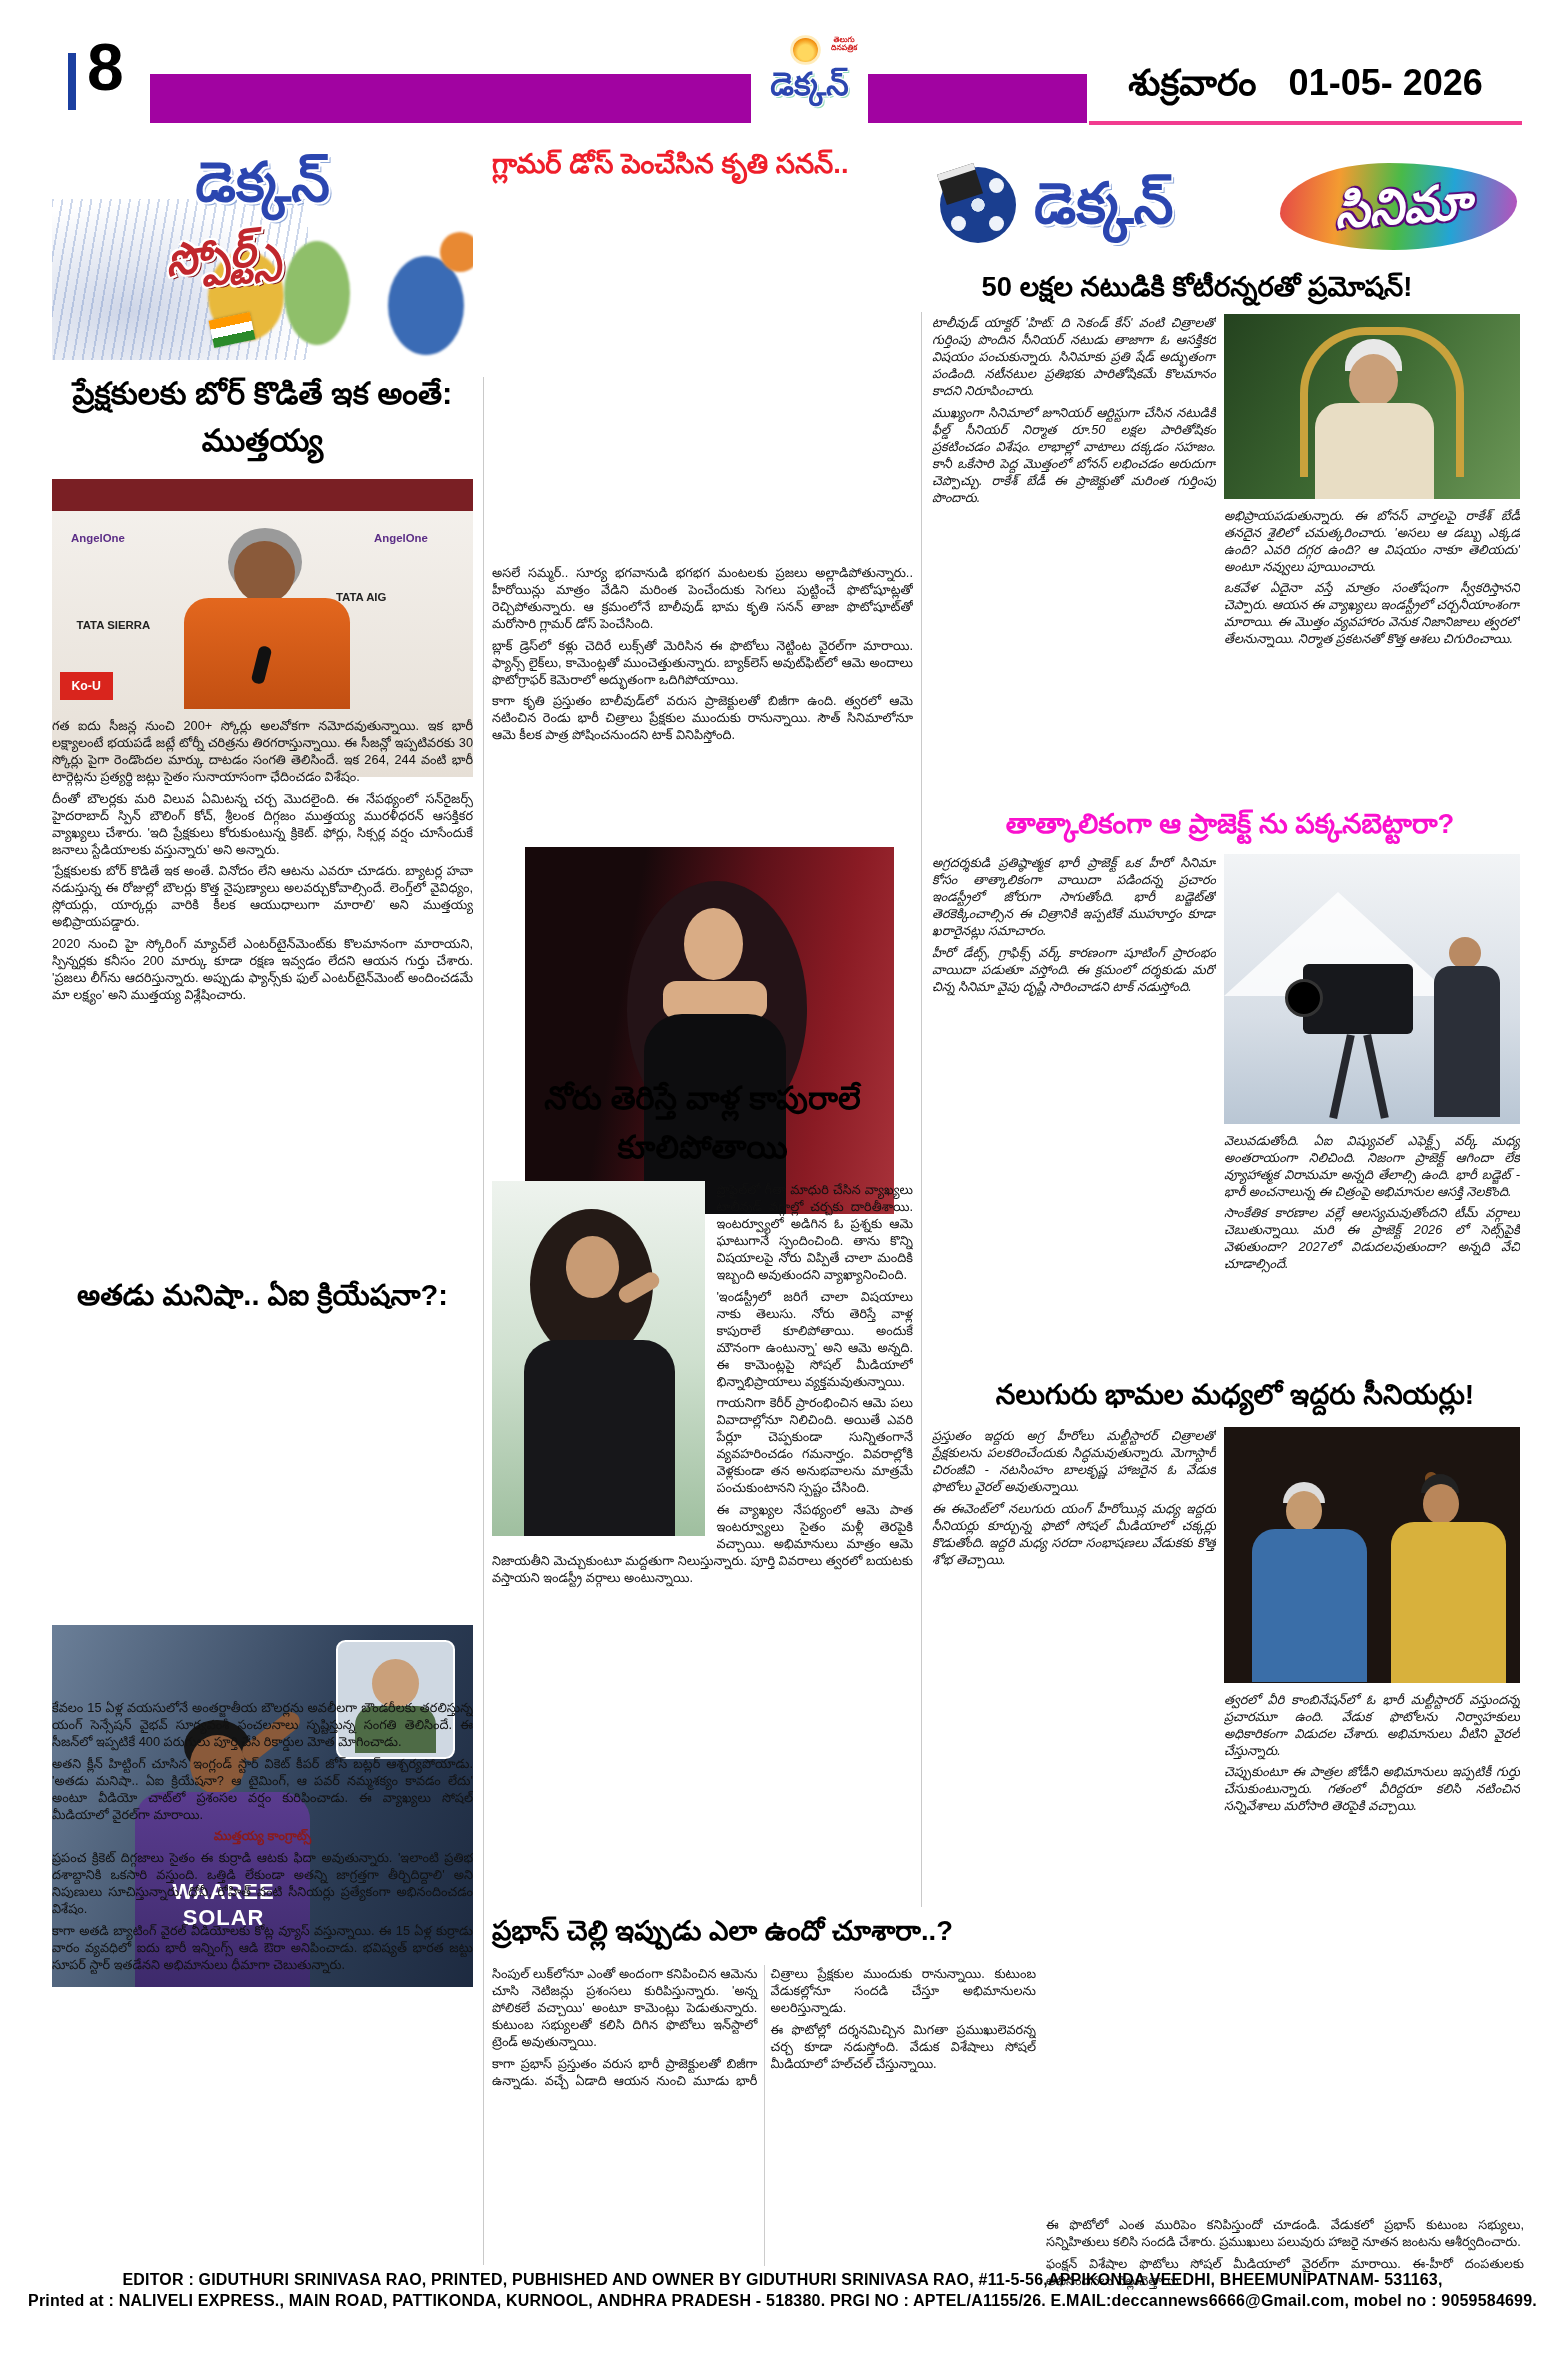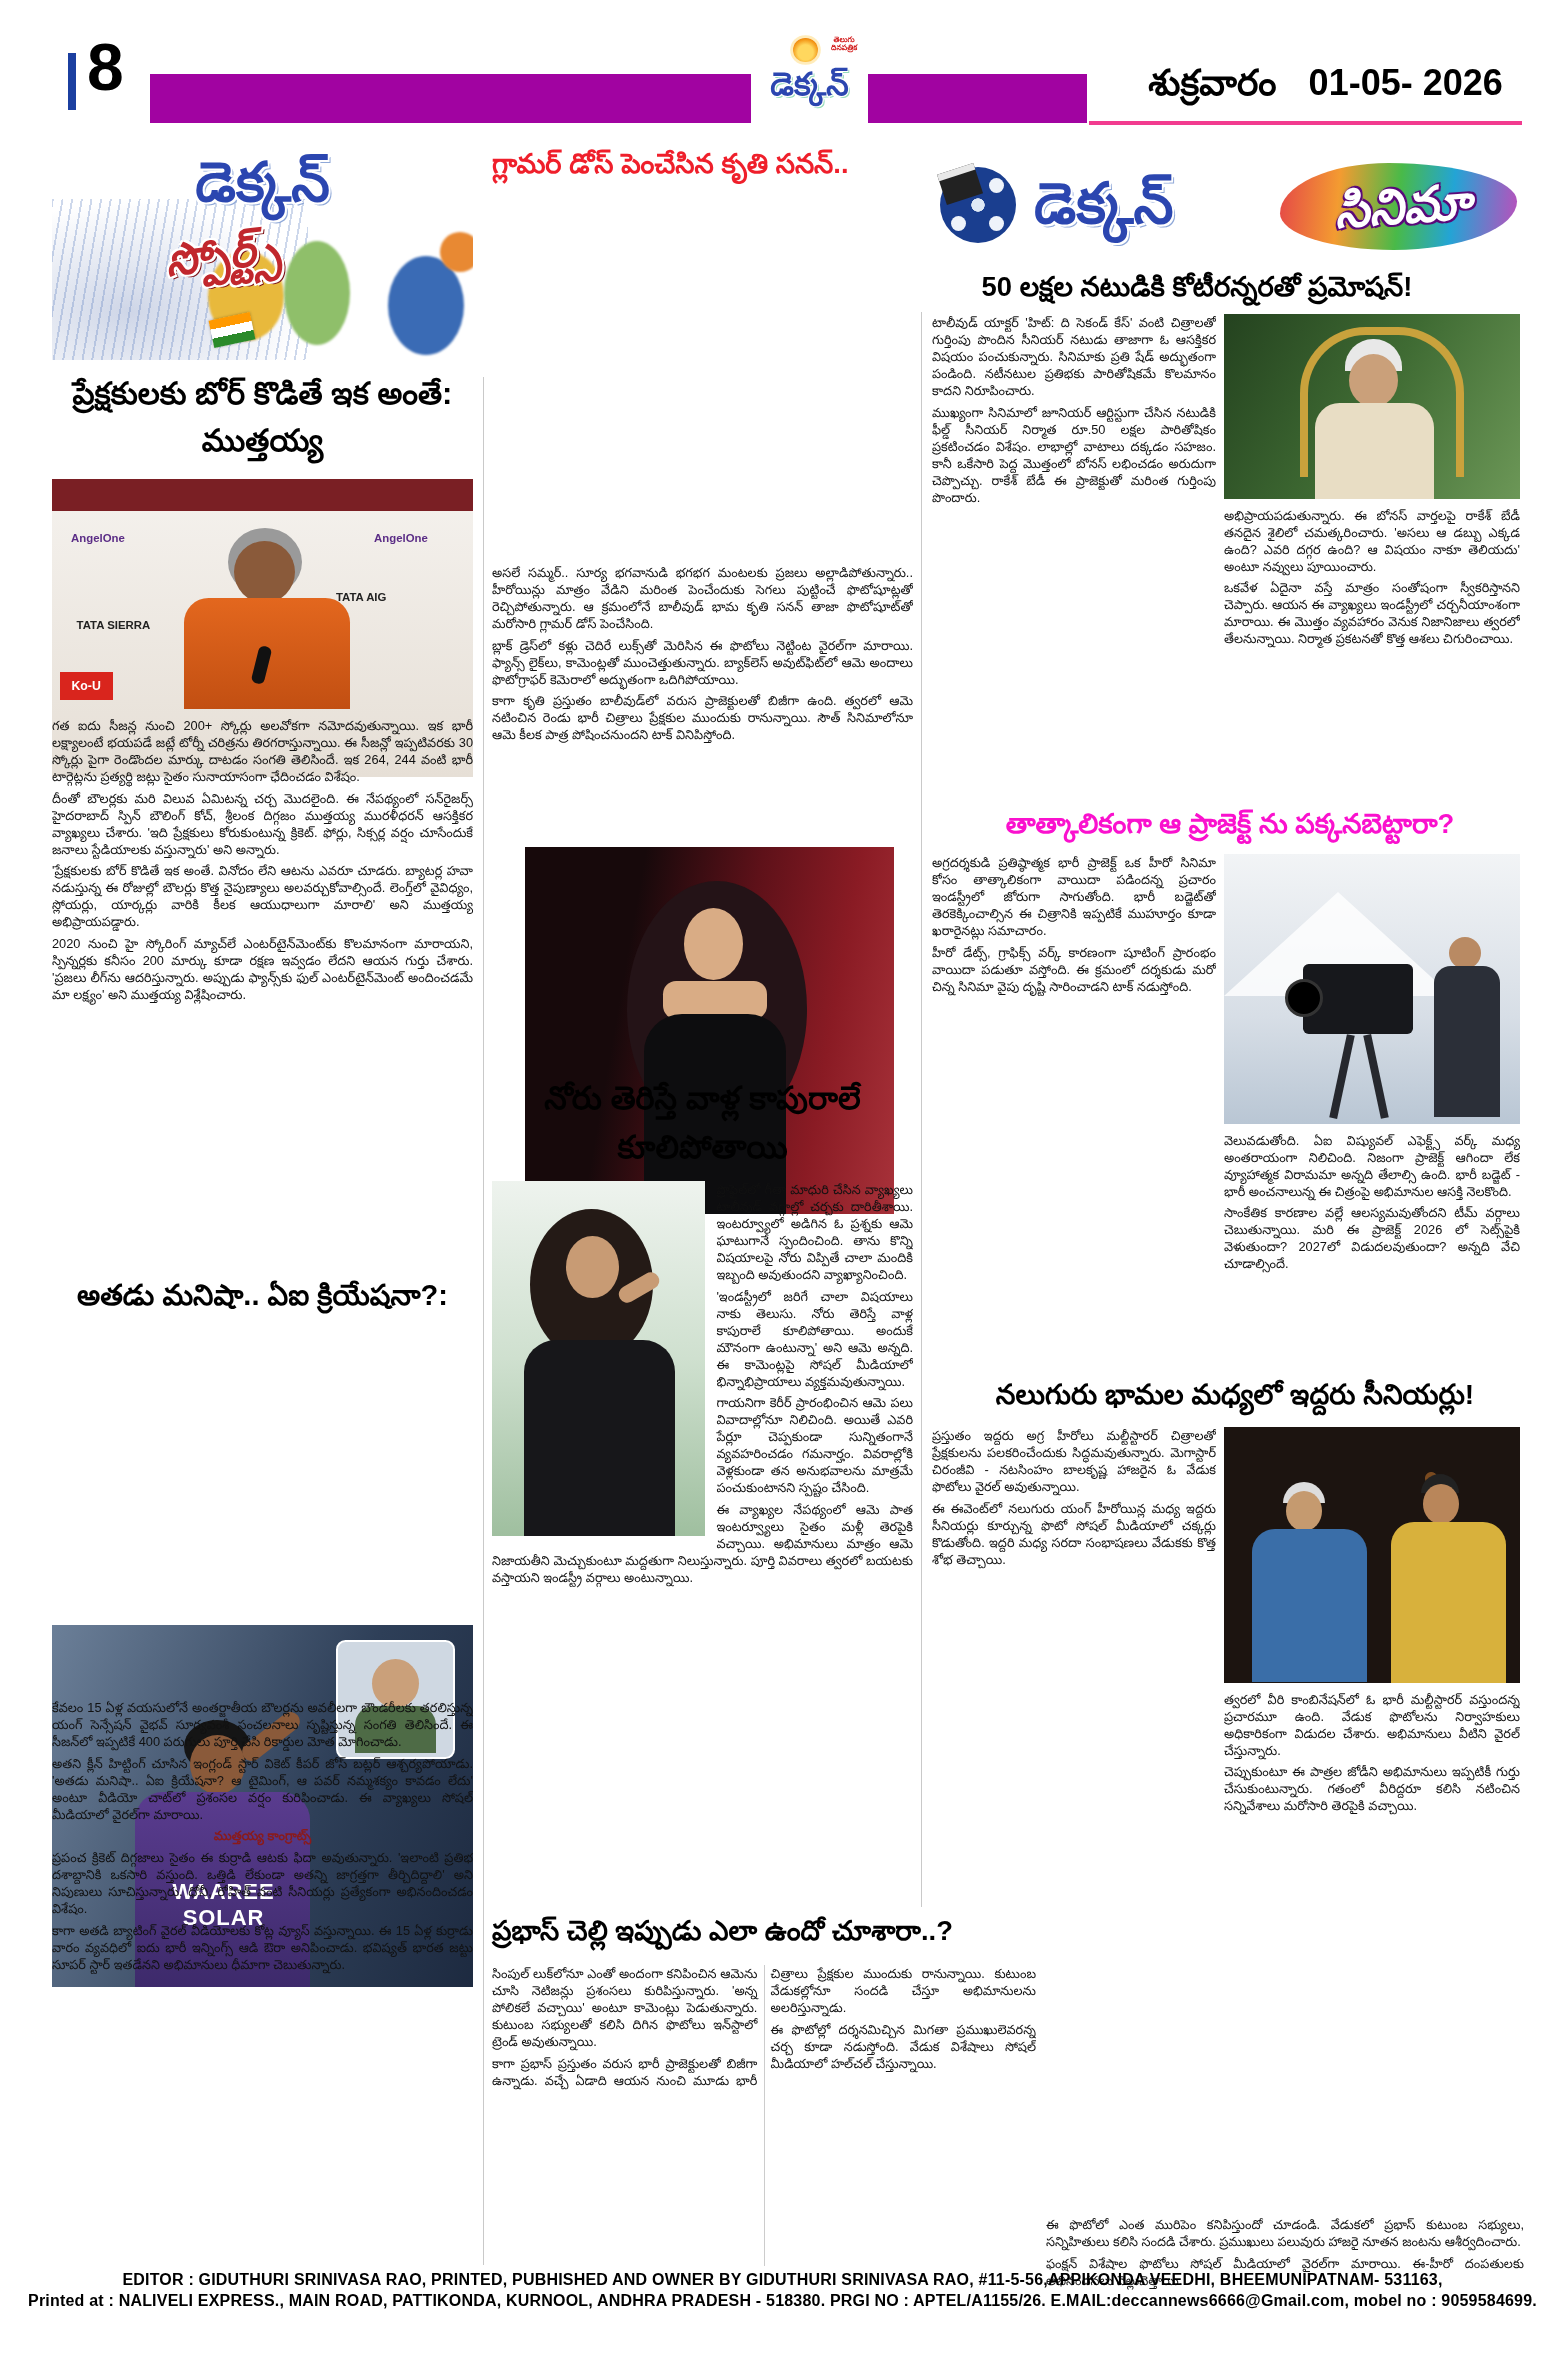--- a/index.html
+++ b/index.html
@@ -12,21 +12,21 @@
   .head-bar{top:74px;height:49px;background:#a103a1;}
   .bar-a{left:150px;width:604px;}
   .bar-b{left:867px;width:220px;}
   .head-logo{left:751px;top:34px;width:117px;height:95px;background:#fff;text-align:center;}
   .head-sun{position:absolute;left:42px;top:3.8px;width:24.6px;height:24.6px;border-radius:50%;
             background:radial-gradient(circle at 50% 60%,#ffd75e 0 40%,#f29111 70%,#d86a00);
             box-shadow:0 0 0 2.8px rgba(255,200,60,.35);}
   .head-slogan{position:absolute;right:1.9px;top:2px;font-size:7.6px;color:#d21d1d;font-weight:700;width:44px;line-height:1.1;}
   .head-logo-text{position:absolute;left:0;right:0;top:32px;font-size:32px;font-weight:800;color:#2b46b0;
                   text-shadow:-0.9px -0.9px 0 #fff,0.9px -0.9px 0 #fff,-0.9px 0.9px 0 #fff,0.9px 0.9px 0 #fff,1.9px 1.9px 0 #9db;}
-  .head-date{left:1088px;top:62px;width:435px;text-align:center;font-size:36px;font-weight:800;color:#000;white-space:nowrap;padding-left:20px;}
+  .head-date{left:1088px;top:62px;width:435px;text-align:center;font-size:36px;font-weight:800;color:#000;white-space:nowrap;}
   .head-date .day{margin-right:32px;}
   .pink-rule{left:1089px;top:121px;width:433px;height:3.8px;background:#f23b8f;}
   
   .vrule{width:0.9px;background:#c9c9c9;}
   
   .body-text{font-size:12.8px;line-height:17px;text-align:justify;overflow:hidden;}
   .body-text p{margin:0 0 4.7px 0;}
   .sub-head{text-align:center;font-weight:800;color:#8a1a1a;margin:3.8px 0;}
   .hl{font-weight:800;color:#000;line-height:1.2;}
   .center{text-align:center;}
@@ -56,21 +56,21 @@
   .brand-cinema-sub{position:absolute;left:367px;top:21px;width:208px;text-align:center;font-size:49px;font-weight:800;
       font-style:italic;color:#fff;transform:rotate(-4deg);
       text-shadow:0 0 2.8px #5a0a7a,1.9px 1.9px 0 #5a0a7a,-1.9px 1.9px 0 #5a0a7a,1.9px -1.9px 0 #5a0a7a;}
   
   .photo{position:relative;overflow:hidden;}
   .photo .s{position:absolute;}
   
   .red{color:#ef1f2b;}
   .magenta{color:#fa11ce;}
   
-  .story-flex{display:flex;gap:8px;}
+  .story-flex{display:flex;gap:8px;font-style:italic;}
   .story-flex .colA{width:284px;}
   .story-flex .colB{width:296px;}
   .two-col{column-count:2;column-gap:13.2px;column-rule:0.9px solid #ccc;}
   
   .footer-line{left:0;width:1565px;text-align:center;font-size:16px;font-weight:800;color:#000;letter-spacing:0.2px;}
   
   .fig{position:absolute;border-radius:9.5px 9.5px 0 0;}
   .face{position:absolute;border-radius:50%;}
 </style>
 </head>

